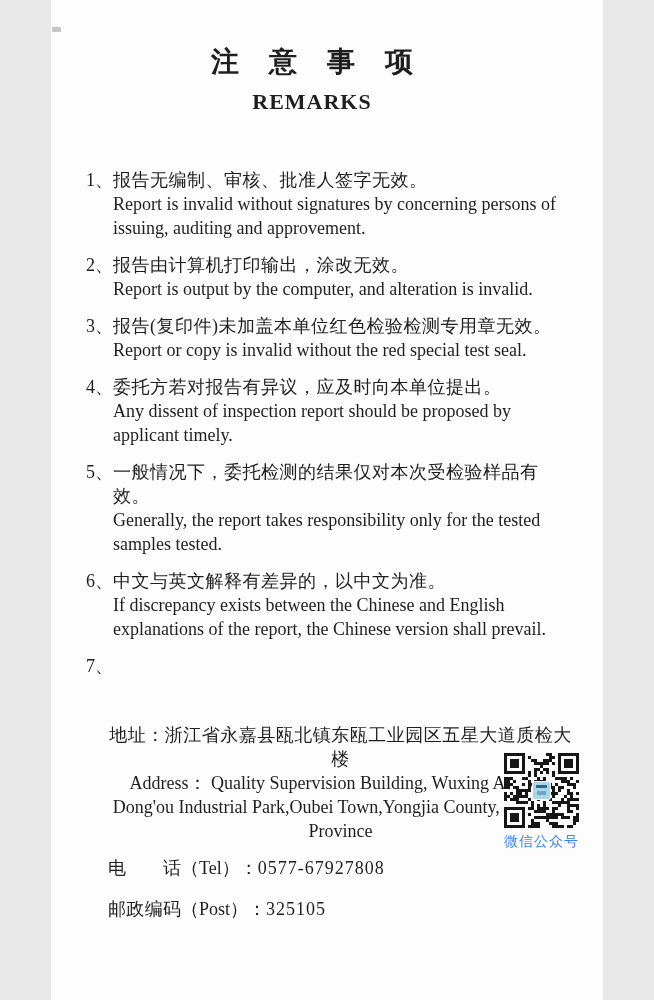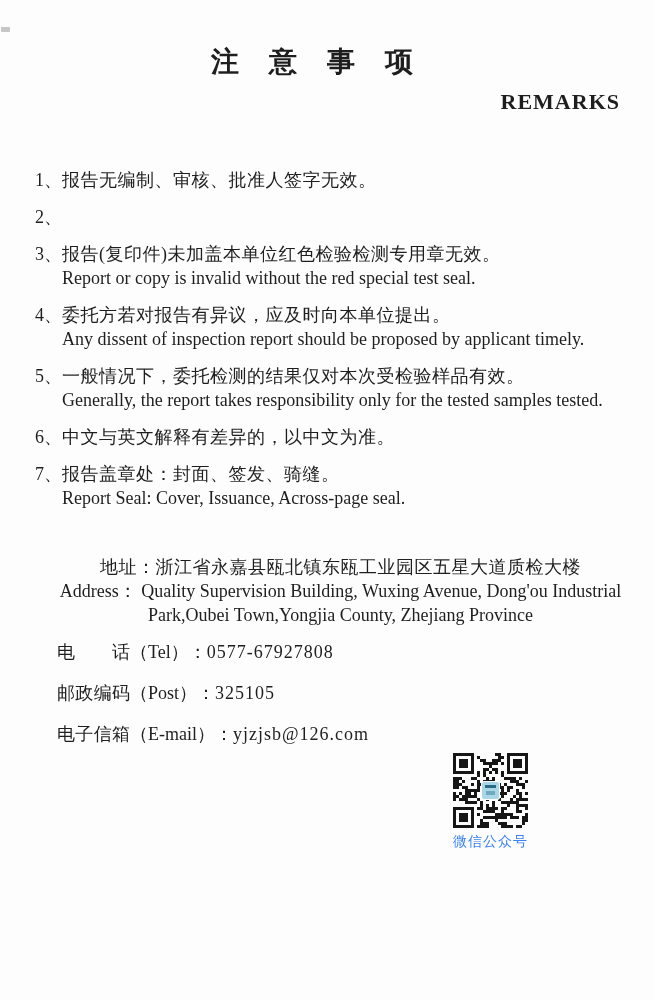--- a/index.html
+++ b/index.html
@@ -1,27 +1,27 @@
 <!DOCTYPE html>
 <html><head>
 <meta charset="utf-8">
 <style>
   html,body{margin:0;padding:0;background:#e8e8e8;}
   .doc{
-    position:relative;width:654px;height:1000px;margin:0 auto;
+    position:relative;width:552px;height:1000px;margin:0 auto;
     background:#fdfdfd;color:#1e1e1e;overflow:hidden;
     font-family:"Liberation Serif","DejaVu Serif",serif;
   }
   .scan-artifact{position:absolute;left:1px;top:27px;width:9px;height:5px;background:#c6c6c6;border-radius:1px;}
   .title-cn{
     margin:0;padding-top:44px;text-align:center;
     font-size:28px;font-weight:bold;letter-spacing:30px;line-height:36px;white-space:nowrap;
   }
   .title-en{
-    margin:8px 34px 0 4px;text-align:right;
+    margin:8px 34px 0 4px;text-align:center;
     font-size:22px;font-weight:bold;letter-spacing:1px;line-height:28px;
   }
   .remarks{list-style:none;margin:52px 28px 0 35px;padding:0;}
   .remark-item{display:flex;margin-bottom:13px;}
   .remark-num{flex:0 0 27px;width:27px;font-size:18px;line-height:24px;white-space:nowrap;}
   .remark-body{max-width:565px;font-size:18px;line-height:24px;}
   .remark-cn{letter-spacing:0.5px;}
   .remark-en{}
   .address{margin:45px 28px 0 55px;max-width:572px;font-size:18px;line-height:24px;text-align:center;}
   .contact{margin:13px 3px 0 57px;}
@@ -47,24 +47,29 @@
   <div class="scan-artifact"></div>
 
   <h1 class="title-cn">注意事项</h1>
   <h2 class="title-en">REMARKS</h2>
 
   <ol class="remarks">
     <li class="remark-item">
       <span class="remark-num">1、</span>
       <div class="remark-body">
         <div class="remark-cn">报告无编制、审核、批准人签字无效。</div>
+        <div class="remark-en">Report is invalid without signatures by concerning persons of issuing, auditing and approvement.</div>
       </div>
     </li>
     <li class="remark-item">
       <span class="remark-num">2、</span>
+      <div class="remark-body">
+        <div class="remark-cn">报告由计算机打印输出，涂改无效。</div>
+        <div class="remark-en">Report is output by the computer, and alteration is invalid.</div>
+      </div>
     </li>
     <li class="remark-item">
       <span class="remark-num">3、</span>
       <div class="remark-body">
         <div class="remark-cn">报告(复印件)未加盖本单位红色检验检测专用章无效。</div>
         <div class="remark-en">Report or copy is invalid without the red special test seal.</div>
       </div>
     </li>
     <li class="remark-item">
       <span class="remark-num">4、</span>
@@ -77,46 +82,40 @@
       <span class="remark-num">5、</span>
       <div class="remark-body">
         <div class="remark-cn">一般情况下，委托检测的结果仅对本次受检验样品有效。</div>
         <div class="remark-en">Generally, the report takes responsibility only for the tested samples tested.</div>
       </div>
     </li>
     <li class="remark-item">
       <span class="remark-num">6、</span>
       <div class="remark-body">
         <div class="remark-cn">中文与英文解释有差异的，以中文为准。</div>
+        <div class="remark-en">If discrepancy exists between the Chinese and English explanations of the report, the Chinese version shall prevail.</div>
       </div>
     </li>
     <li class="remark-item">
       <span class="remark-num">7、</span>
-      <div class="remark-body">
-        <div class="remark-cn">报告盖章处：封面、签发、骑缝。</div>
-        <div class="remark-en">Report Seal: Cover, Issuance, Across-page seal.</div>
-      </div>
     </li>
   </ol>
 
   <div class="address">
     <div class="remark-cn">地址：浙江省永嘉县瓯北镇东瓯工业园区五星大道质检大楼</div>
     <div class="remark-en">Address：  Quality Supervision Building, Wuxing Avenue, Dong'ou Industrial Park,Oubei Town,Yongjia County, Zhejiang Province</div>
   </div>
 
   <div class="contact">
     <div class="contact-row">
       <span class="contact-label">电话</span><span class="contact-paren">（Tel）：</span><span class="contact-value">0577-67927808</span>
     </div>
     <div class="contact-row">
       <span class="contact-label">邮政编码</span><span class="contact-paren">（Post）：</span><span class="contact-value">325105</span>
     </div>
-    <div class="contact-row">
-      <span class="contact-label">电子信箱</span><span class="contact-paren">（E-mail）：</span><span class="contact-value">yjzjsb@126.com</span>
-    </div>
   </div>
 
   <div class="qr-block">
     <div class="qr" id="qr">
       <div class="on"></div>
         <div class="on"></div>
         <div class="on"></div>
         <div class="on"></div>
         <div class="on"></div>
         <div class="on"></div>

